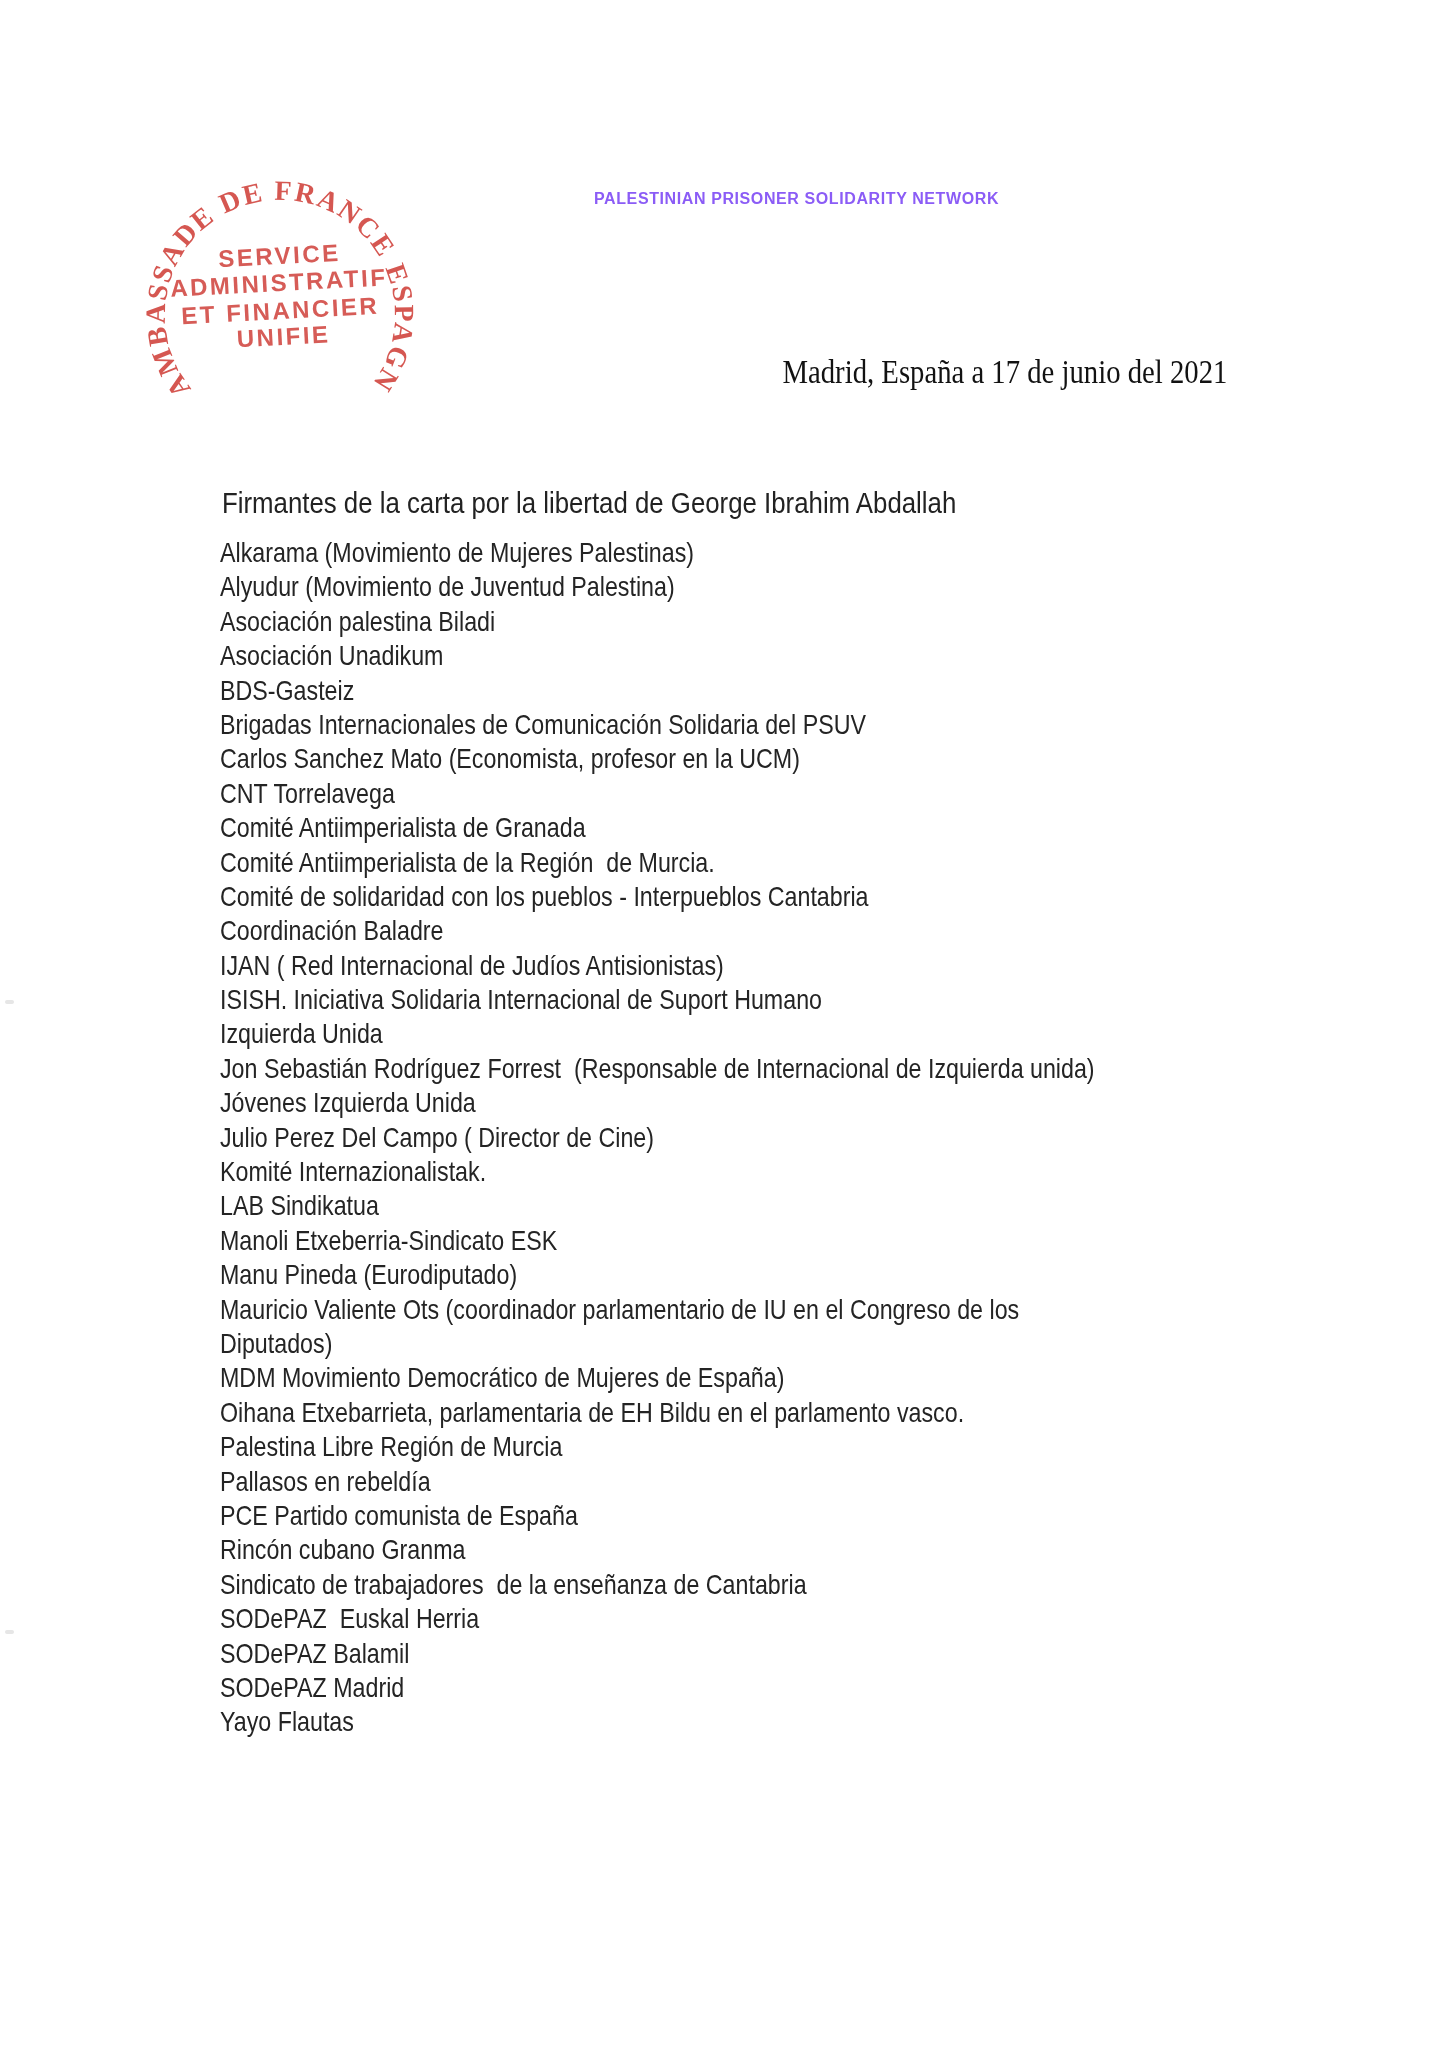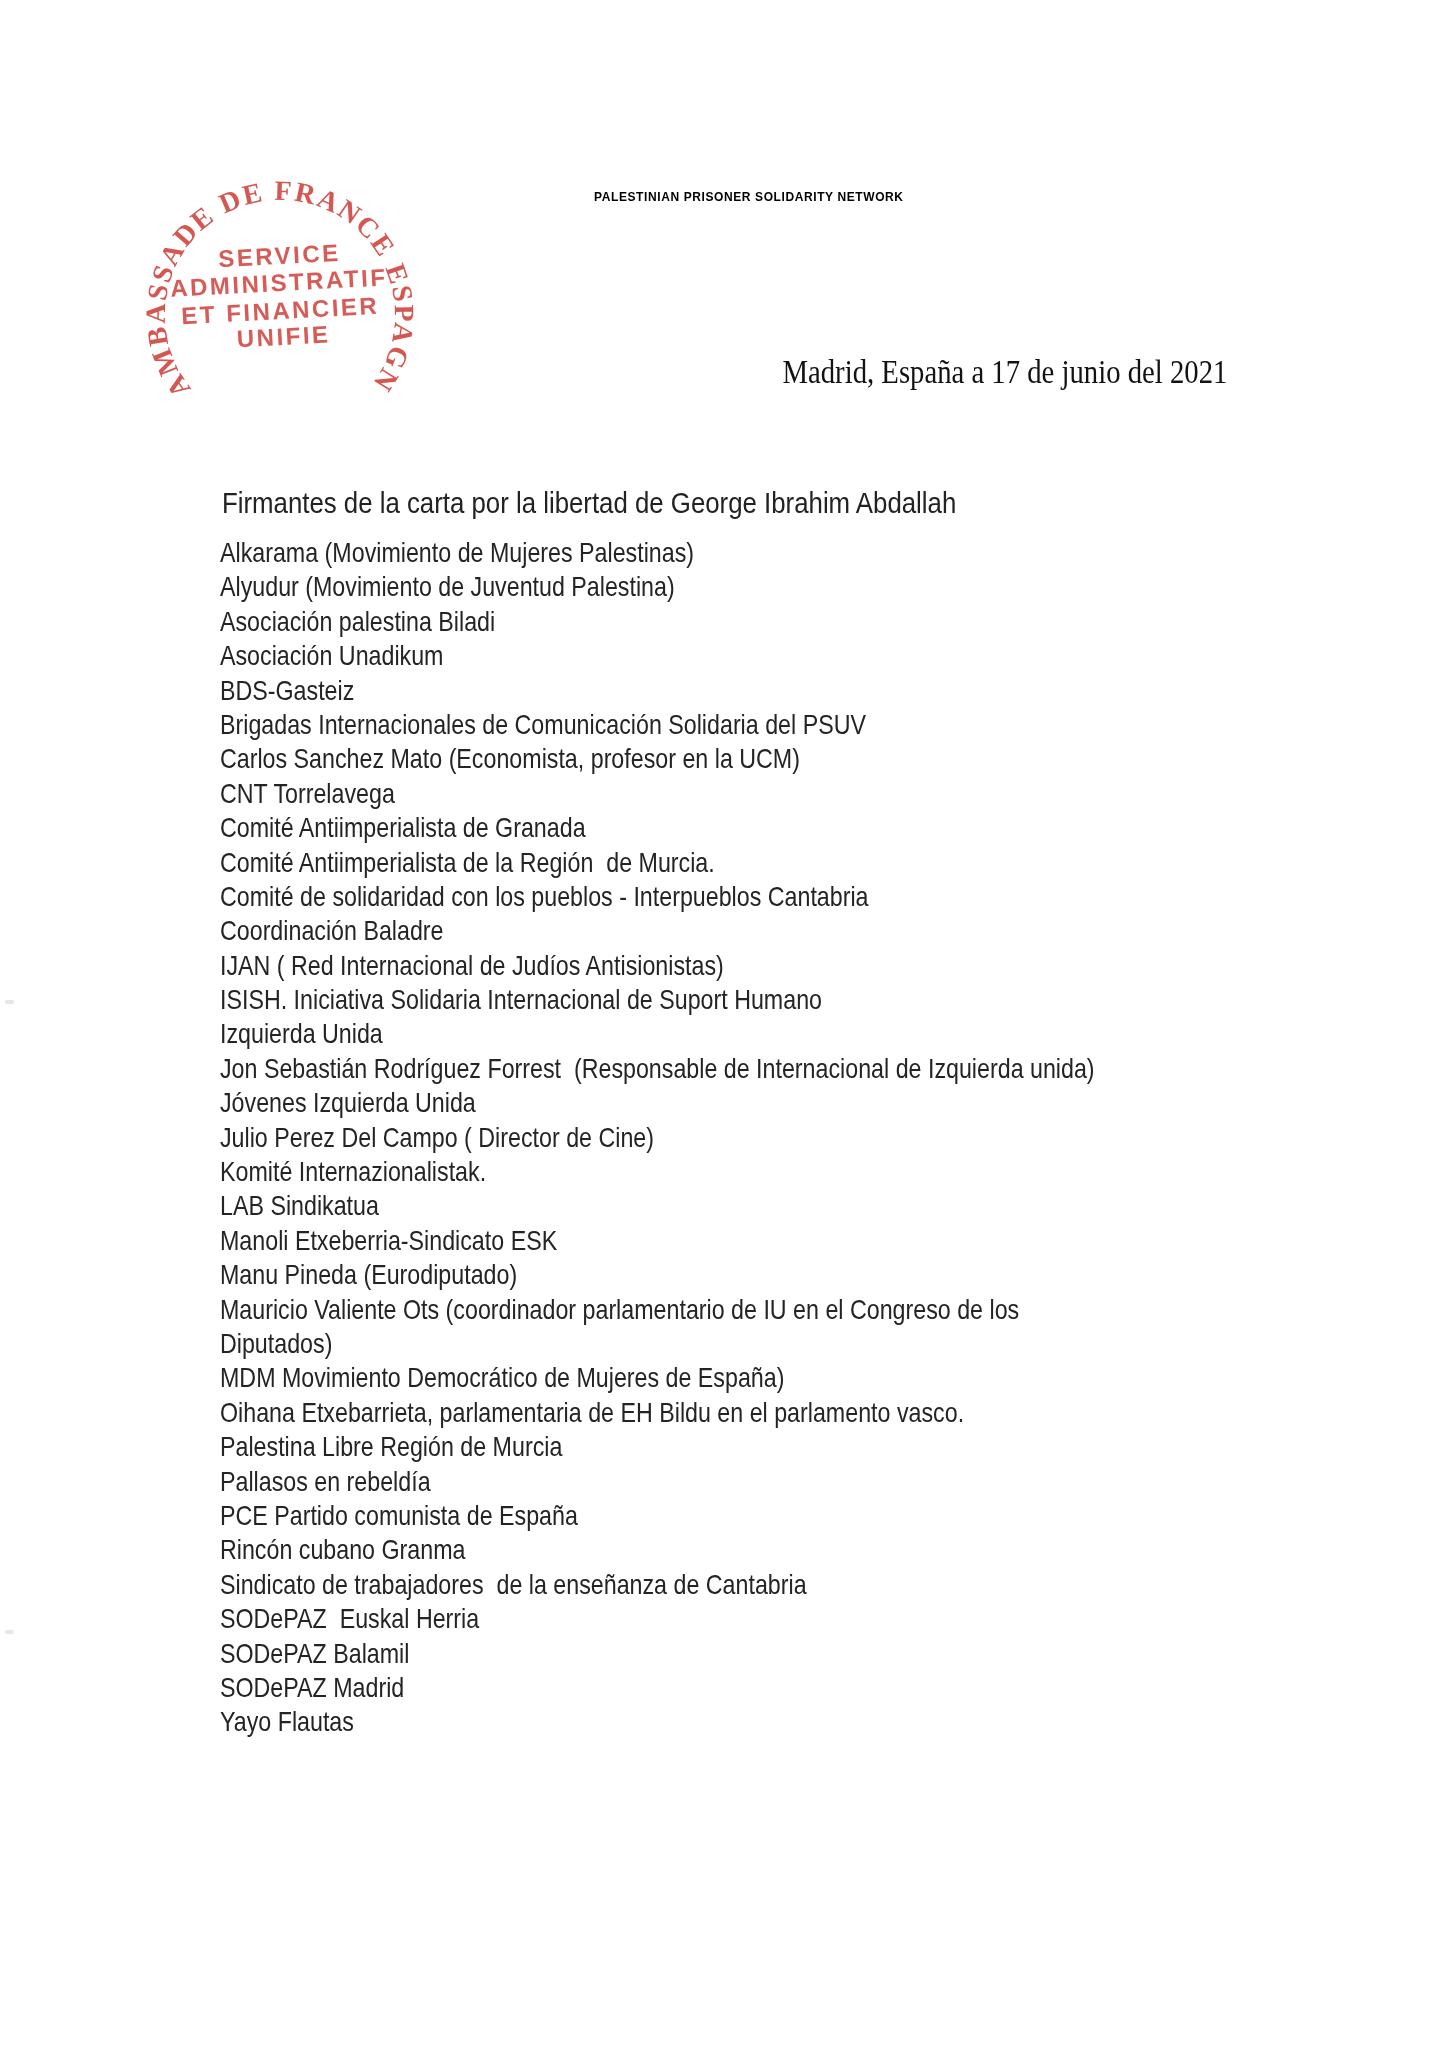--- a/index.html
+++ b/index.html
@@ -46,22 +46,22 @@
   .logo-o .bar{
     position:absolute;top:-4px;bottom:-4px;width:3px;
     background:#2d2d2d;
   }
   .logo-o .bar.b1{left:1px;}
   .logo-o .bar.b2{left:6.5px;}
   .logo-o .bar.b3{left:12px;}
   .fist{position:absolute;left:128px;top:-10px;}
   .logo-tagline{
     margin-top:-6px;margin-left:6px;
-    font-size:12px;font-weight:bold;letter-spacing:.6px;
-    color:#000000;white-space:nowrap;
+    font-size:16px;font-weight:bold;letter-spacing:.6px;
+    color:#8b5cf6;white-space:nowrap;
   }
 
   
   .dateline{
     position:absolute;top:354px;right:221px;
     font-family:"Liberation Serif",serif;
     font-size:33px;color:#121212;
     white-space:nowrap;
     transform:scaleX(.87);transform-origin:100% 50%;
   }

